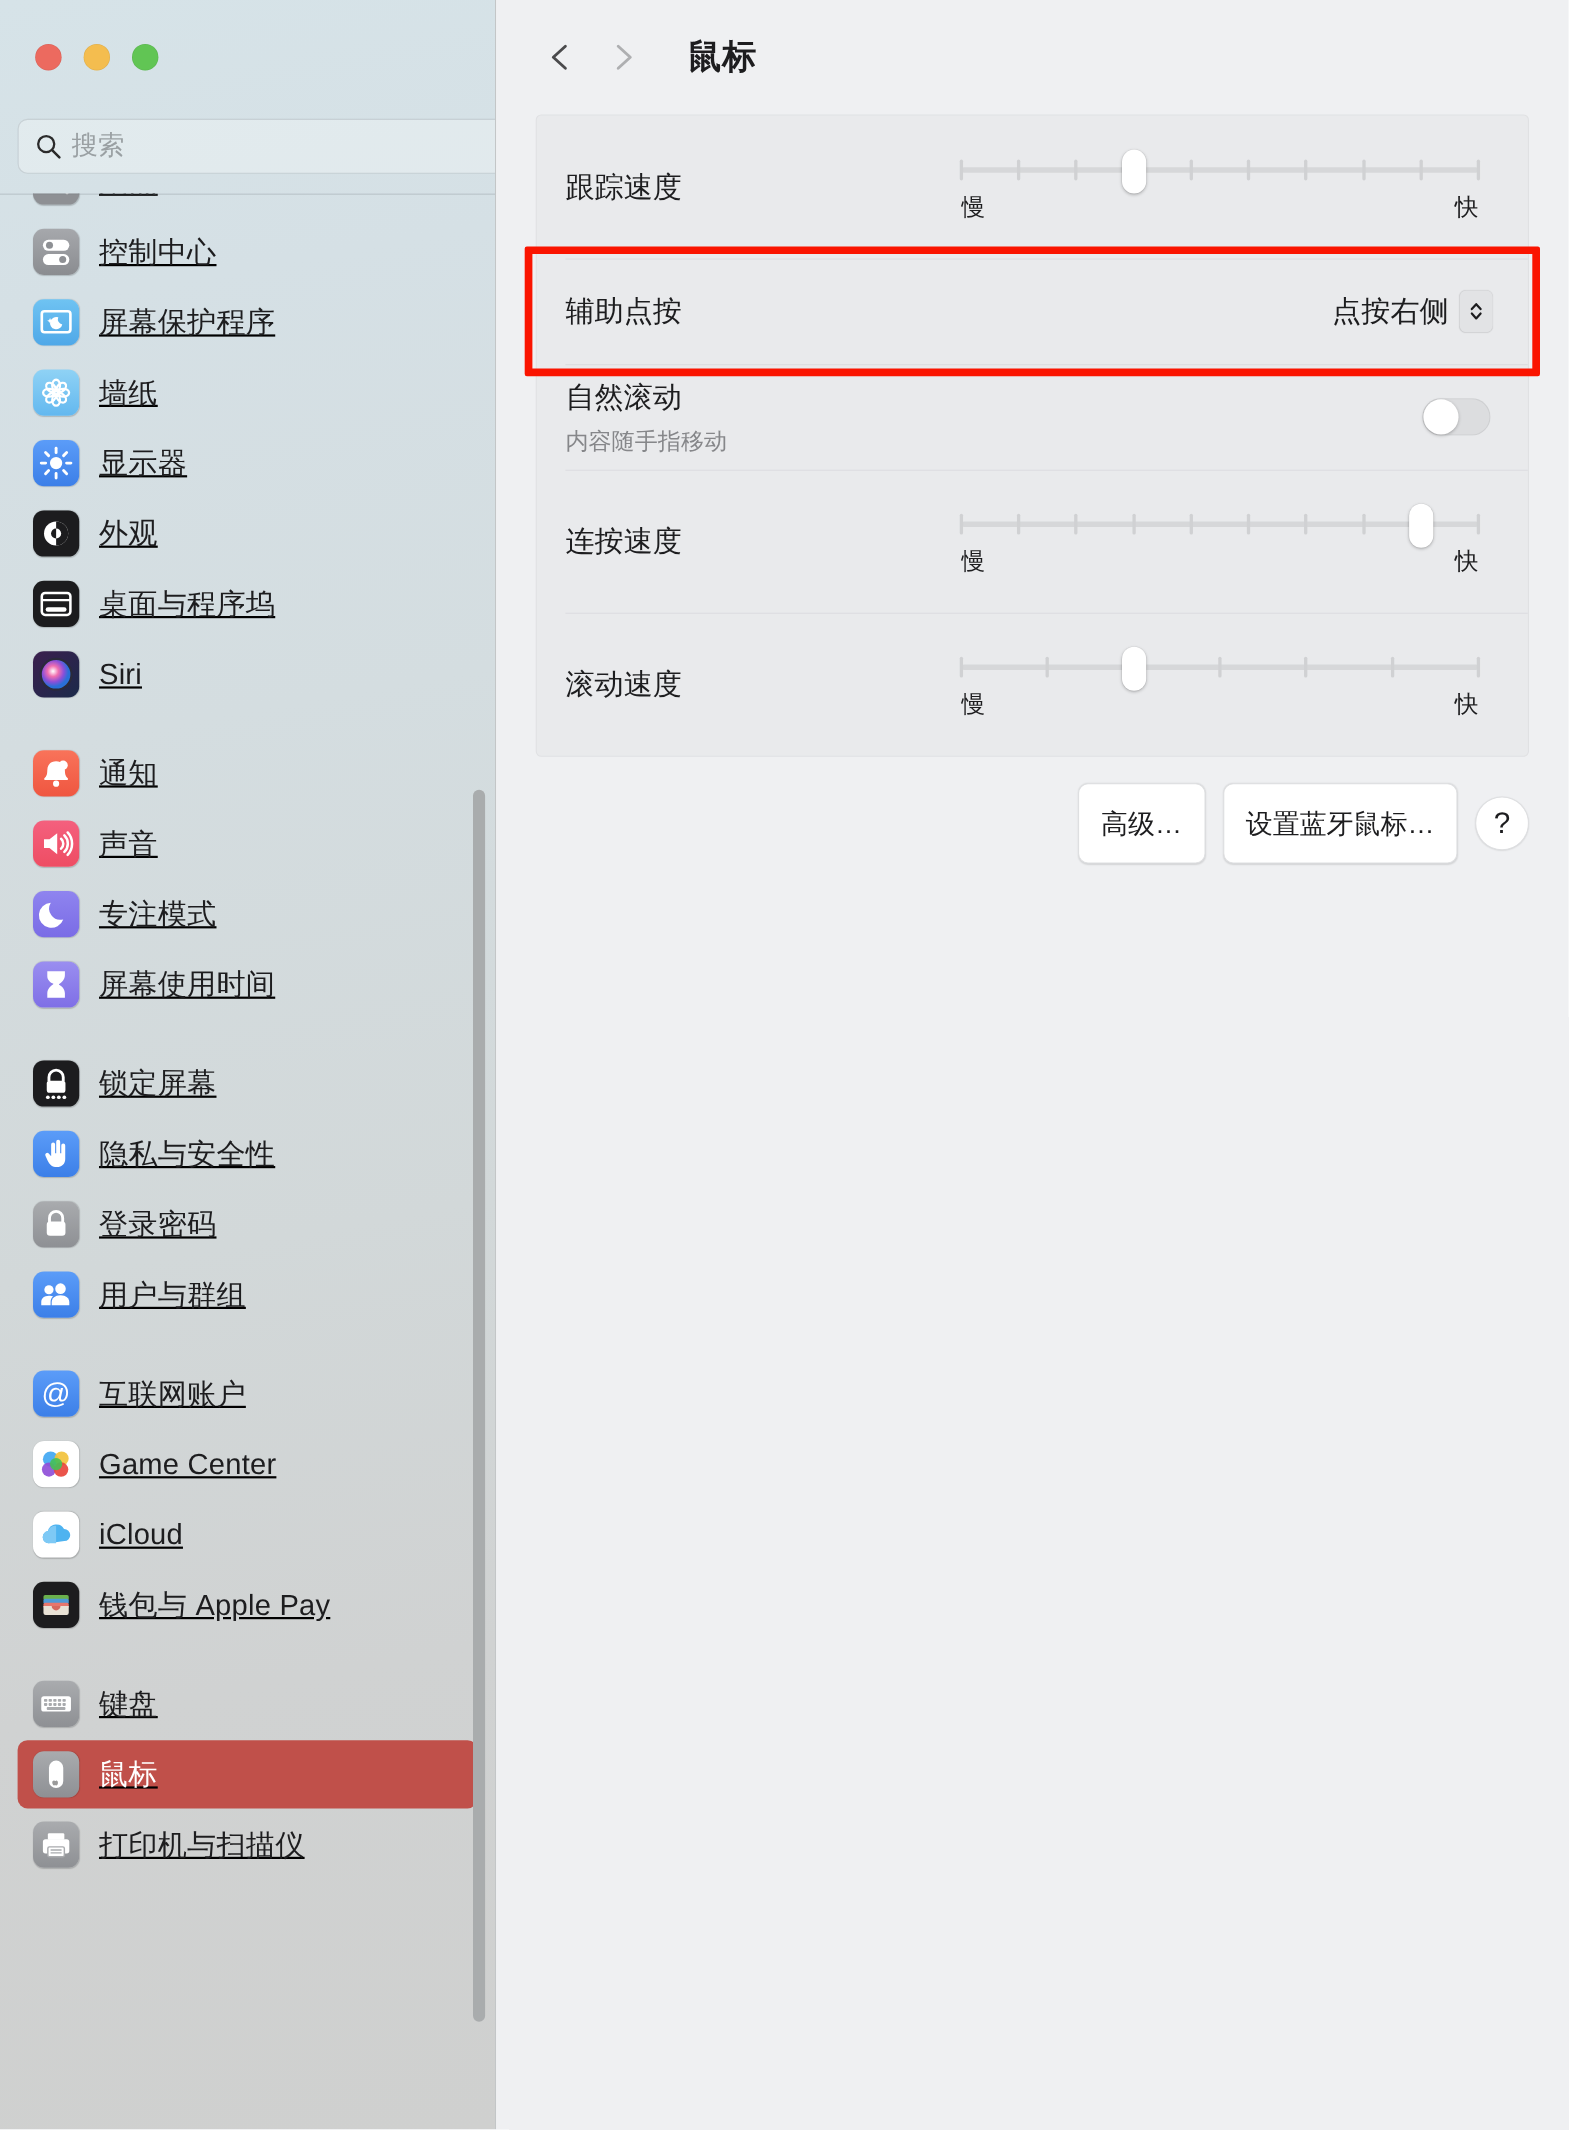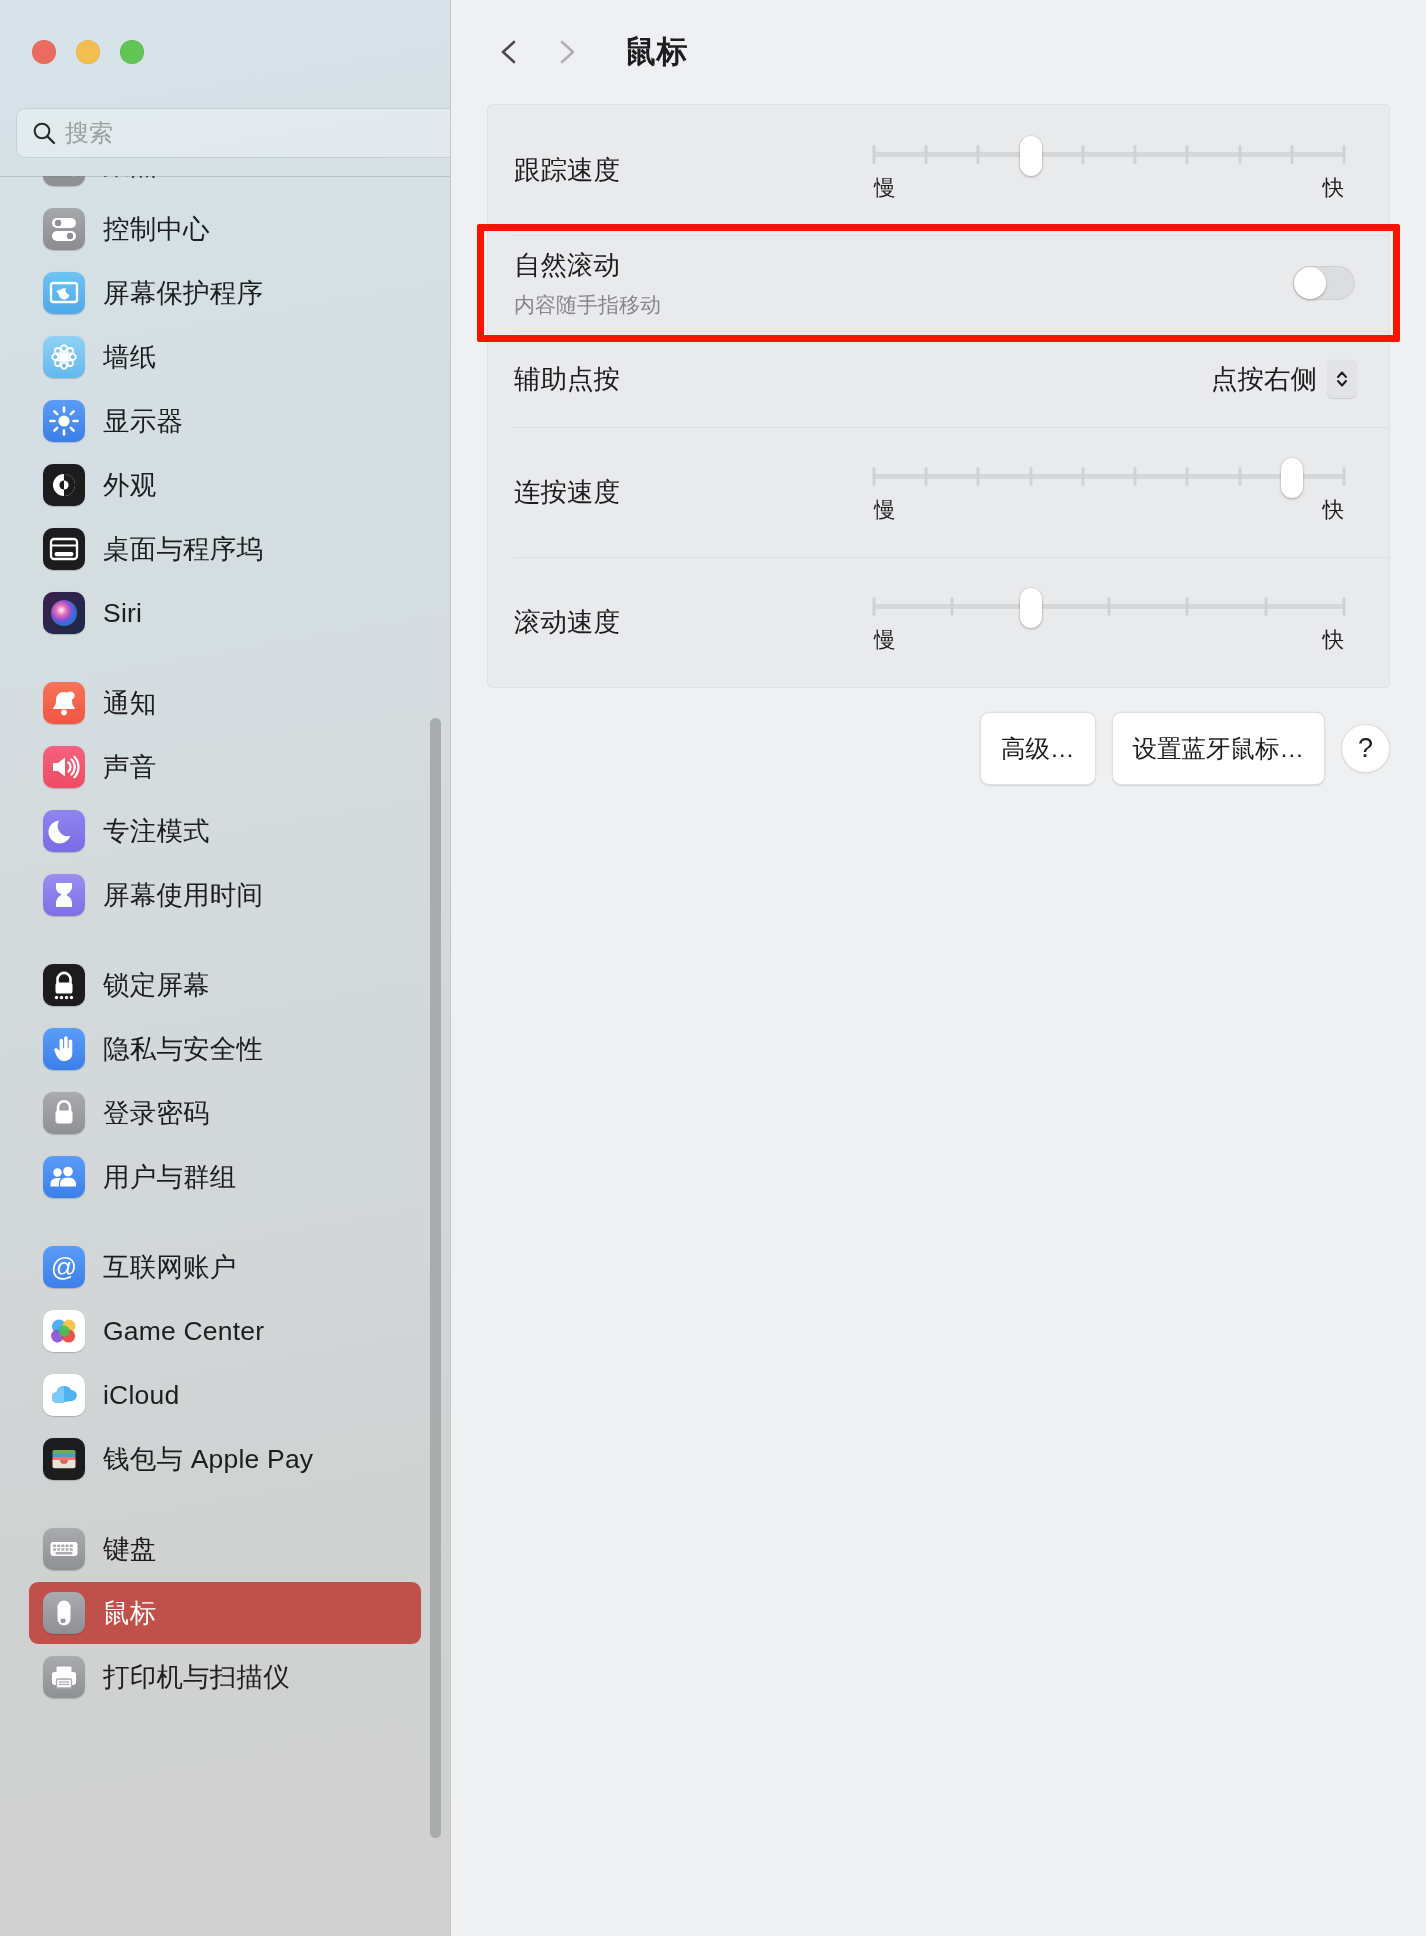--- a/index.html
+++ b/index.html
@@ -90,22 +90,23 @@
   .nav-top-divider {
     position: absolute;
     top: 176px;
     left: 0;
     width: 451px;
     height: 1px;
     background: rgba(120,130,135,0.30);
     z-index: 30;
   }
   .nav-list {
-    padding: 0 29px;
+    padding: 0 16px;
     margin-top: -42px;  
+    text-decoration: underline;
   }
   .nav-item {
     display: flex;
     align-items: center;
     height: 62px;
     padding: 0 14px;
     border-radius: 9px;
     box-sizing: border-box;
     margin-bottom: 2px;
   }
@@ -677,41 +678,41 @@
               <div class="tick" style="left:88.88888888888889%"></div>
               <div class="tick" style="left:100%"></div>
               <div class="knob" style="left:33.33333333333333%"></div>
             </div>
             <div class="slider-ends">
               <span>慢</span>
               <span>快</span>
             </div>
           </div>
         </div>
-        <div class="row" id="row-natural-scrolling">
-          <div class="row-left">
-            <span class="row-label">自然滚动</span>
-            <span class="row-sub">内容随手指移动</span>
-          </div>
-          <div class="spacer"></div>
-          <div class="toggle">
-            <div class="thumb"></div>
-          </div>
-        </div>
         <div class="row">
           <span class="row-label">辅助点按</span>
           <div class="spacer"></div>
           <div class="popup">
             <span class="value">点按右侧</span>
             <span class="chev">
               <svg viewBox="0 0 16 22" width="16" height="22">
                 <polyline points="4,9 8,4.5 12,9" fill="none" stroke="#1d1d1f" stroke-width="2" stroke-linecap="round" stroke-linejoin="round"></polyline>
                 <polyline points="4,13 8,17.5 12,13" fill="none" stroke="#1d1d1f" stroke-width="2" stroke-linecap="round" stroke-linejoin="round"></polyline>
               </svg>
             </span>
+          </div>
+        </div>
+        <div class="row" id="row-natural-scrolling">
+          <div class="row-left">
+            <span class="row-label">自然滚动</span>
+            <span class="row-sub">内容随手指移动</span>
+          </div>
+          <div class="spacer"></div>
+          <div class="toggle">
+            <div class="thumb"></div>
           </div>
         </div>
         <div class="row slider-row">
           <div class="row-label-cell">
             <span class="row-label">连按速度</span>
           </div>
           <div class="slider-area">
             <div class="slider-track-wrap">
               <div class="slider-line"></div>
               <div class="tick" style="left:0%"></div>

